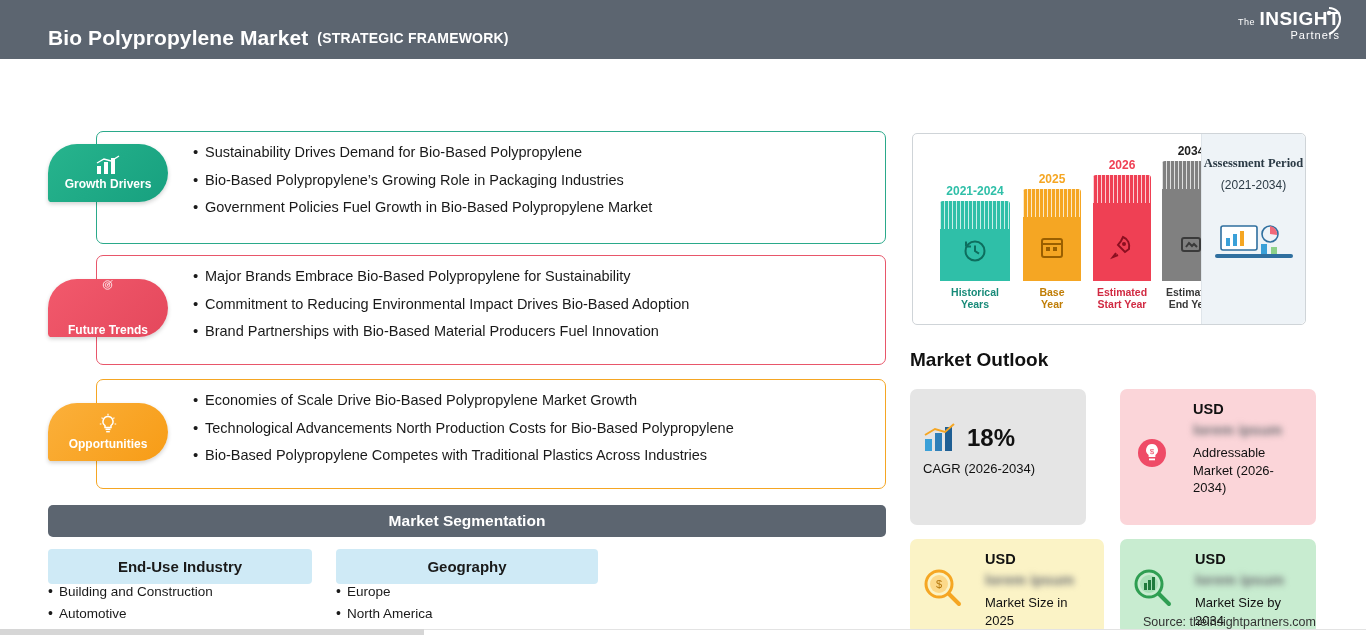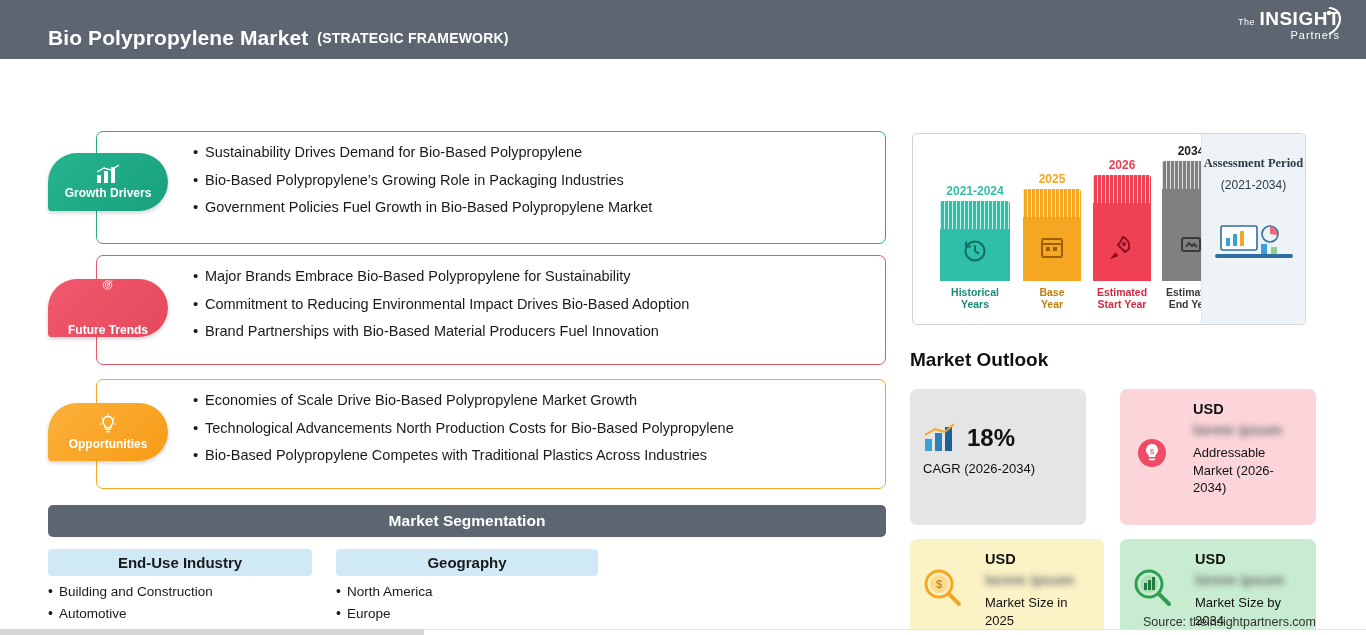--- a/index.html
+++ b/index.html
@@ -91,40 +91,40 @@
     height: 58px;
     border-radius: 30px 30px 30px 4px;
     color: #fff;
     display: flex;
     flex-direction: column;
     align-items: center;
     justify-content: center;
     box-shadow: 0 2px 4px rgba(0,0,0,.18);
   }
   .pill-label { font-size: 12px; font-weight: bold; margin-top: 2px; }
-  .pill-green  { top: 94px;  background: linear-gradient(135deg,#27b48d,#17a07f); }
+  .pill-green  { top: 85px;  background: linear-gradient(135deg,#27b48d,#17a07f); }
   .pill-red    { top: 220px; background: linear-gradient(135deg,#f2596c,#e4485c); gap: 31px; }
   .pill-orange { top: 344px; background: linear-gradient(135deg,#fbb03b,#f79c16); }
   .pill svg { display: block; }
 
   
   .seg-header {
     position: absolute;
     left: 48px; top: 446px;
     width: 838px; height: 32px;
     background: #5c6570;
     border-radius: 5px;
     color: #fff;
     font-size: 15.5px;
     font-weight: bold;
     display: flex; align-items: center; justify-content: center;
   }
   .seg-col-head {
     position: absolute;
-    height: 27px;
+    height: 35px;
     border-radius: 4px;
     display: flex; align-items: center; justify-content: center;
     font-size: 15px; font-weight: bold; color: #1a1a1a;
   }
   .seg-col-head.c1 { left: 48px;  top: 490px; width: 264px; background: #cfeaf6; }
   .seg-col-head.c2 { left: 336px; top: 490px; width: 262px; background: #cfeaf6; }
 
   .seg-list { position: absolute; top: 525px; }
   .seg-list.c1 { left: 48px; width: 264px; }
   .seg-list.c2 { left: 336px; width: 262px; }
@@ -308,22 +308,22 @@
 
     <div class="seg-col-head c1">End-Use Industry</div>
     <div class="seg-col-head c2">Geography</div>
 
     <ul class="seg-list c1">
       <li>Building and Construction</li>
       <li>Automotive</li>
       <li>Packaging</li>
     </ul>
     <ul class="seg-list c2">
+      <li>Europe</li>
       <li>North America</li>
-      <li>Europe</li>
       <li>Asia-Pacific</li>
     </ul>
   </div>
 
   <div class="right-col">
 
     <div class="assess-box">
 
       <div class="tl-item" style="left:18px; width:88px;">
         <div class="tl-year" style="color:#2fbfa8;">2021-2024</div>

